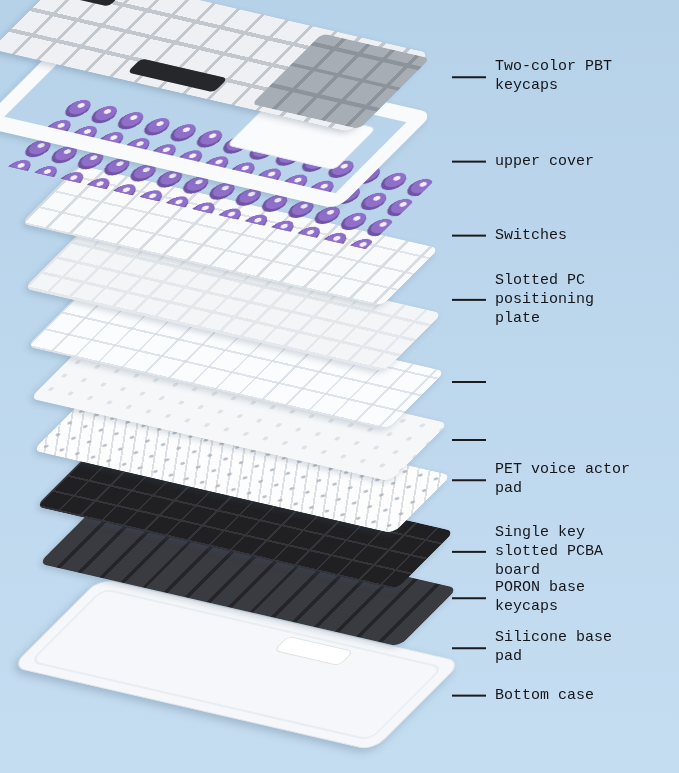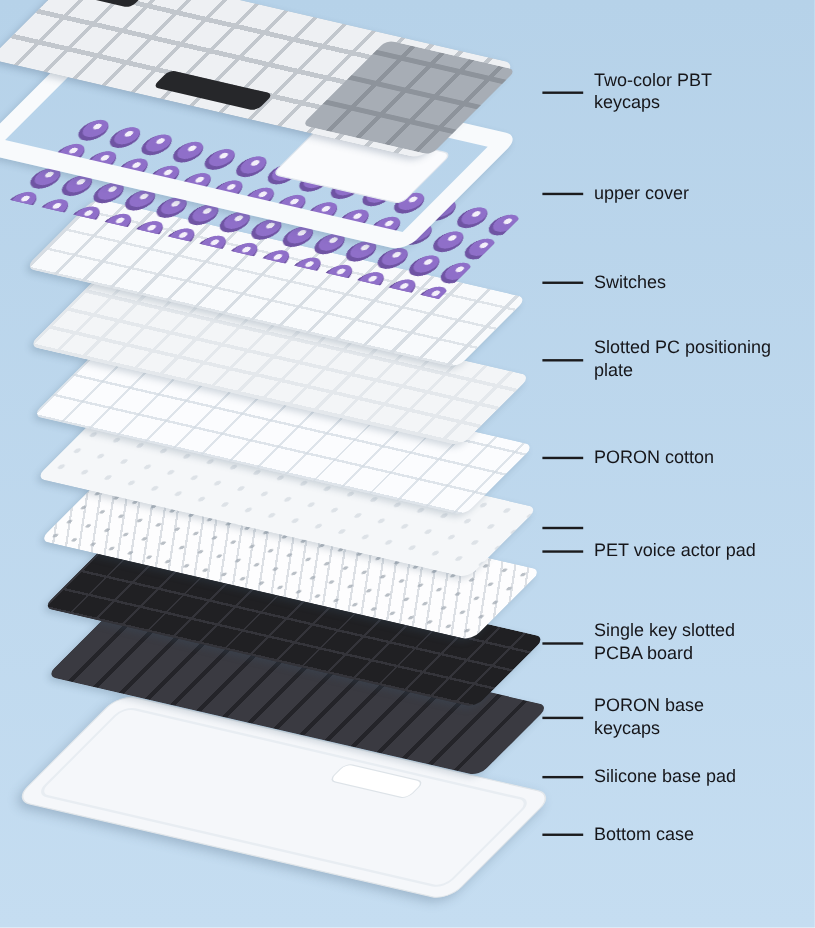--- a/index.html
+++ b/index.html
@@ -1,21 +1,21 @@
 <!DOCTYPE html>
 <html style="--bg-top: #b6d2e9; --bg-bottom: #c5ddf1; --label-text: #16161a; --leader-line: #1b1b1d; --switch-purple: #8f6fc9; --keycap-light: #eef0f3; --keycap-gray: #a7adb5; --keycap-black: #26272a; --plate-white: #f8fafc; --foam-black: #202023; --silicone-dark: #2b2b31; --case-white: #f5f7fa;"><head>
 <meta charset="utf-8">
 <style>
   html,body{margin:0;padding:0;}
   .canvas{
     position:relative;
     width:679px;height:773px;
     overflow:hidden;
     background:linear-gradient(180deg, var(--bg-top,#b6d2e9) 0%, var(--bg-bottom,#c5ddf1) 100%);
-    font-family:Liberation Sans, sans-serif;
+    font-family:Liberation Mono, monospace;
   }
 
   
   .layer{
     position:absolute;
     width:370px;
     transform-origin:0 0;
     transform:rotate(13deg) skewX(-32deg);
     border-radius:8px;
   }
@@ -166,33 +166,32 @@
       <span class="label-text">Switches</span>
     </div>
 
     <div class="label-row" style="top:300px">
       <span class="leader"></span>
       <span class="label-text">Slotted PC positioning plate</span>
     </div>
 
     <div class="label-row" style="top:382px">
       <span class="leader"></span>
-      <span class="label-text">PORON cotton</span>
     </div>
 
     <div class="label-row" style="top:440px">
       <span class="leader"></span>
     </div>
 
-    <div class="label-row" style="top:460px">
+    <div class="label-row" style="top:480px">
       <span class="leader"></span>
       <span class="label-text">PET voice actor pad</span>
     </div>
 
-    <div class="label-row" style="top:536px">
+    <div class="label-row" style="top:552px">
       <span class="leader"></span>
       <span class="label-text">Single key slotted PCBA board</span>
     </div>
 
     <div class="label-row" style="top:598px">
       <span class="leader"></span>
       <span class="label-text">PORON base keycaps</span>
     </div>
 
     <div class="label-row" style="top:648px">

